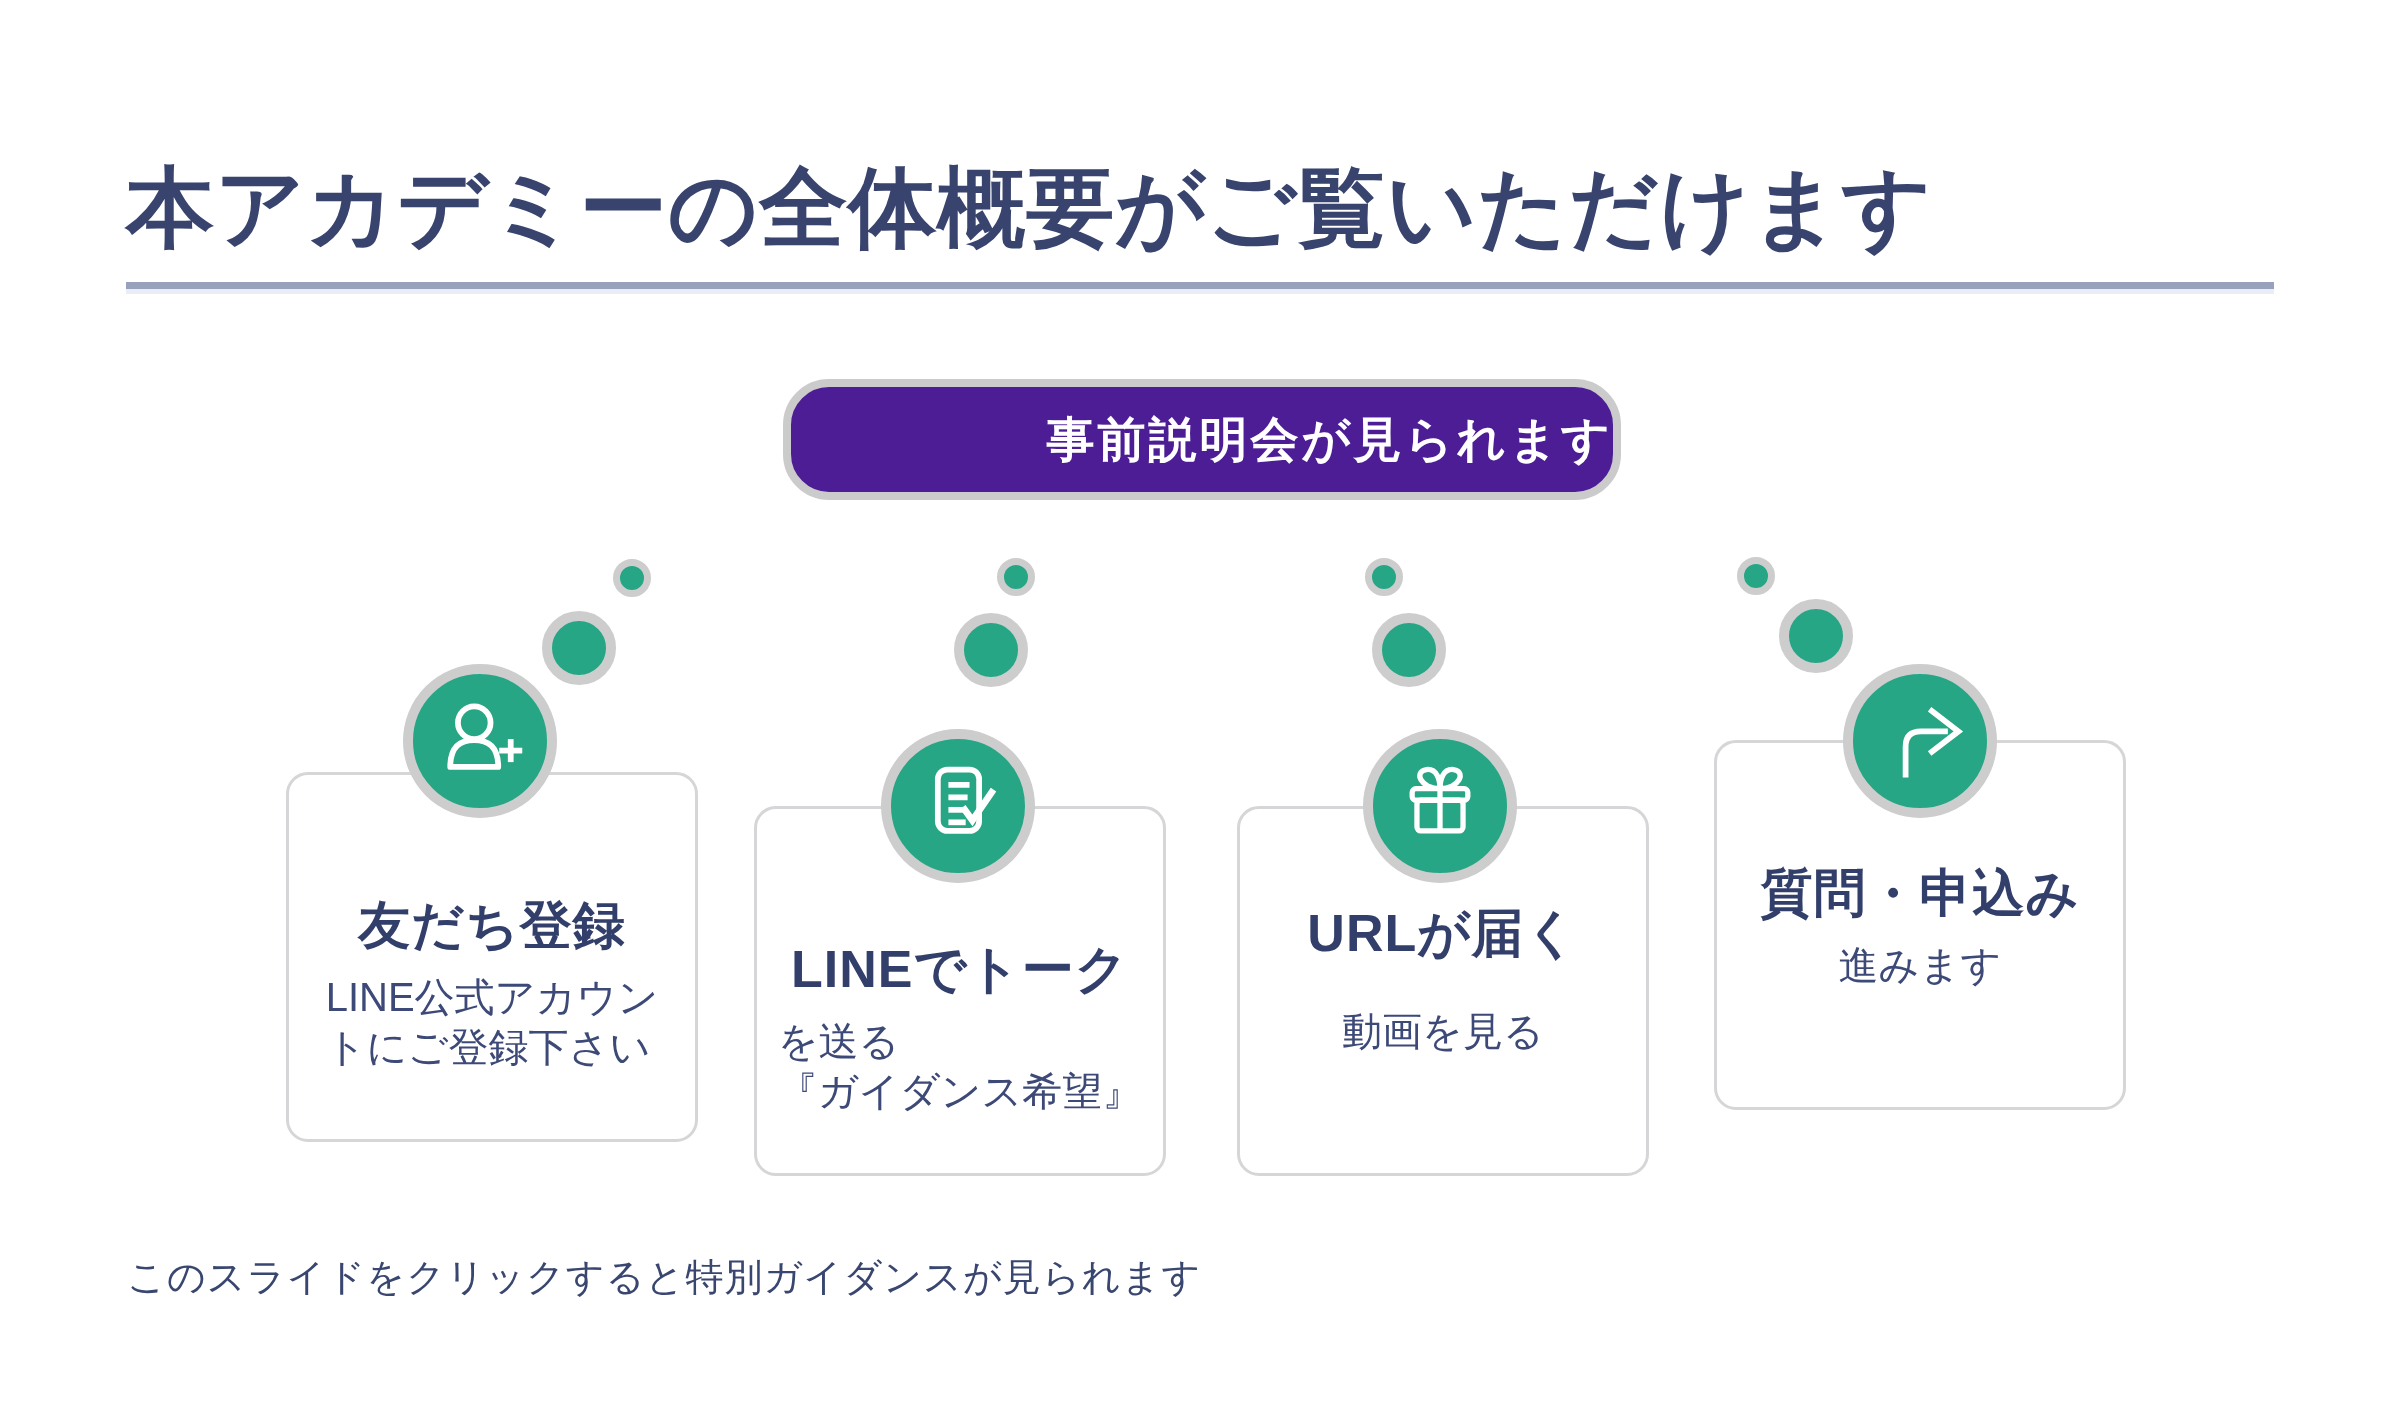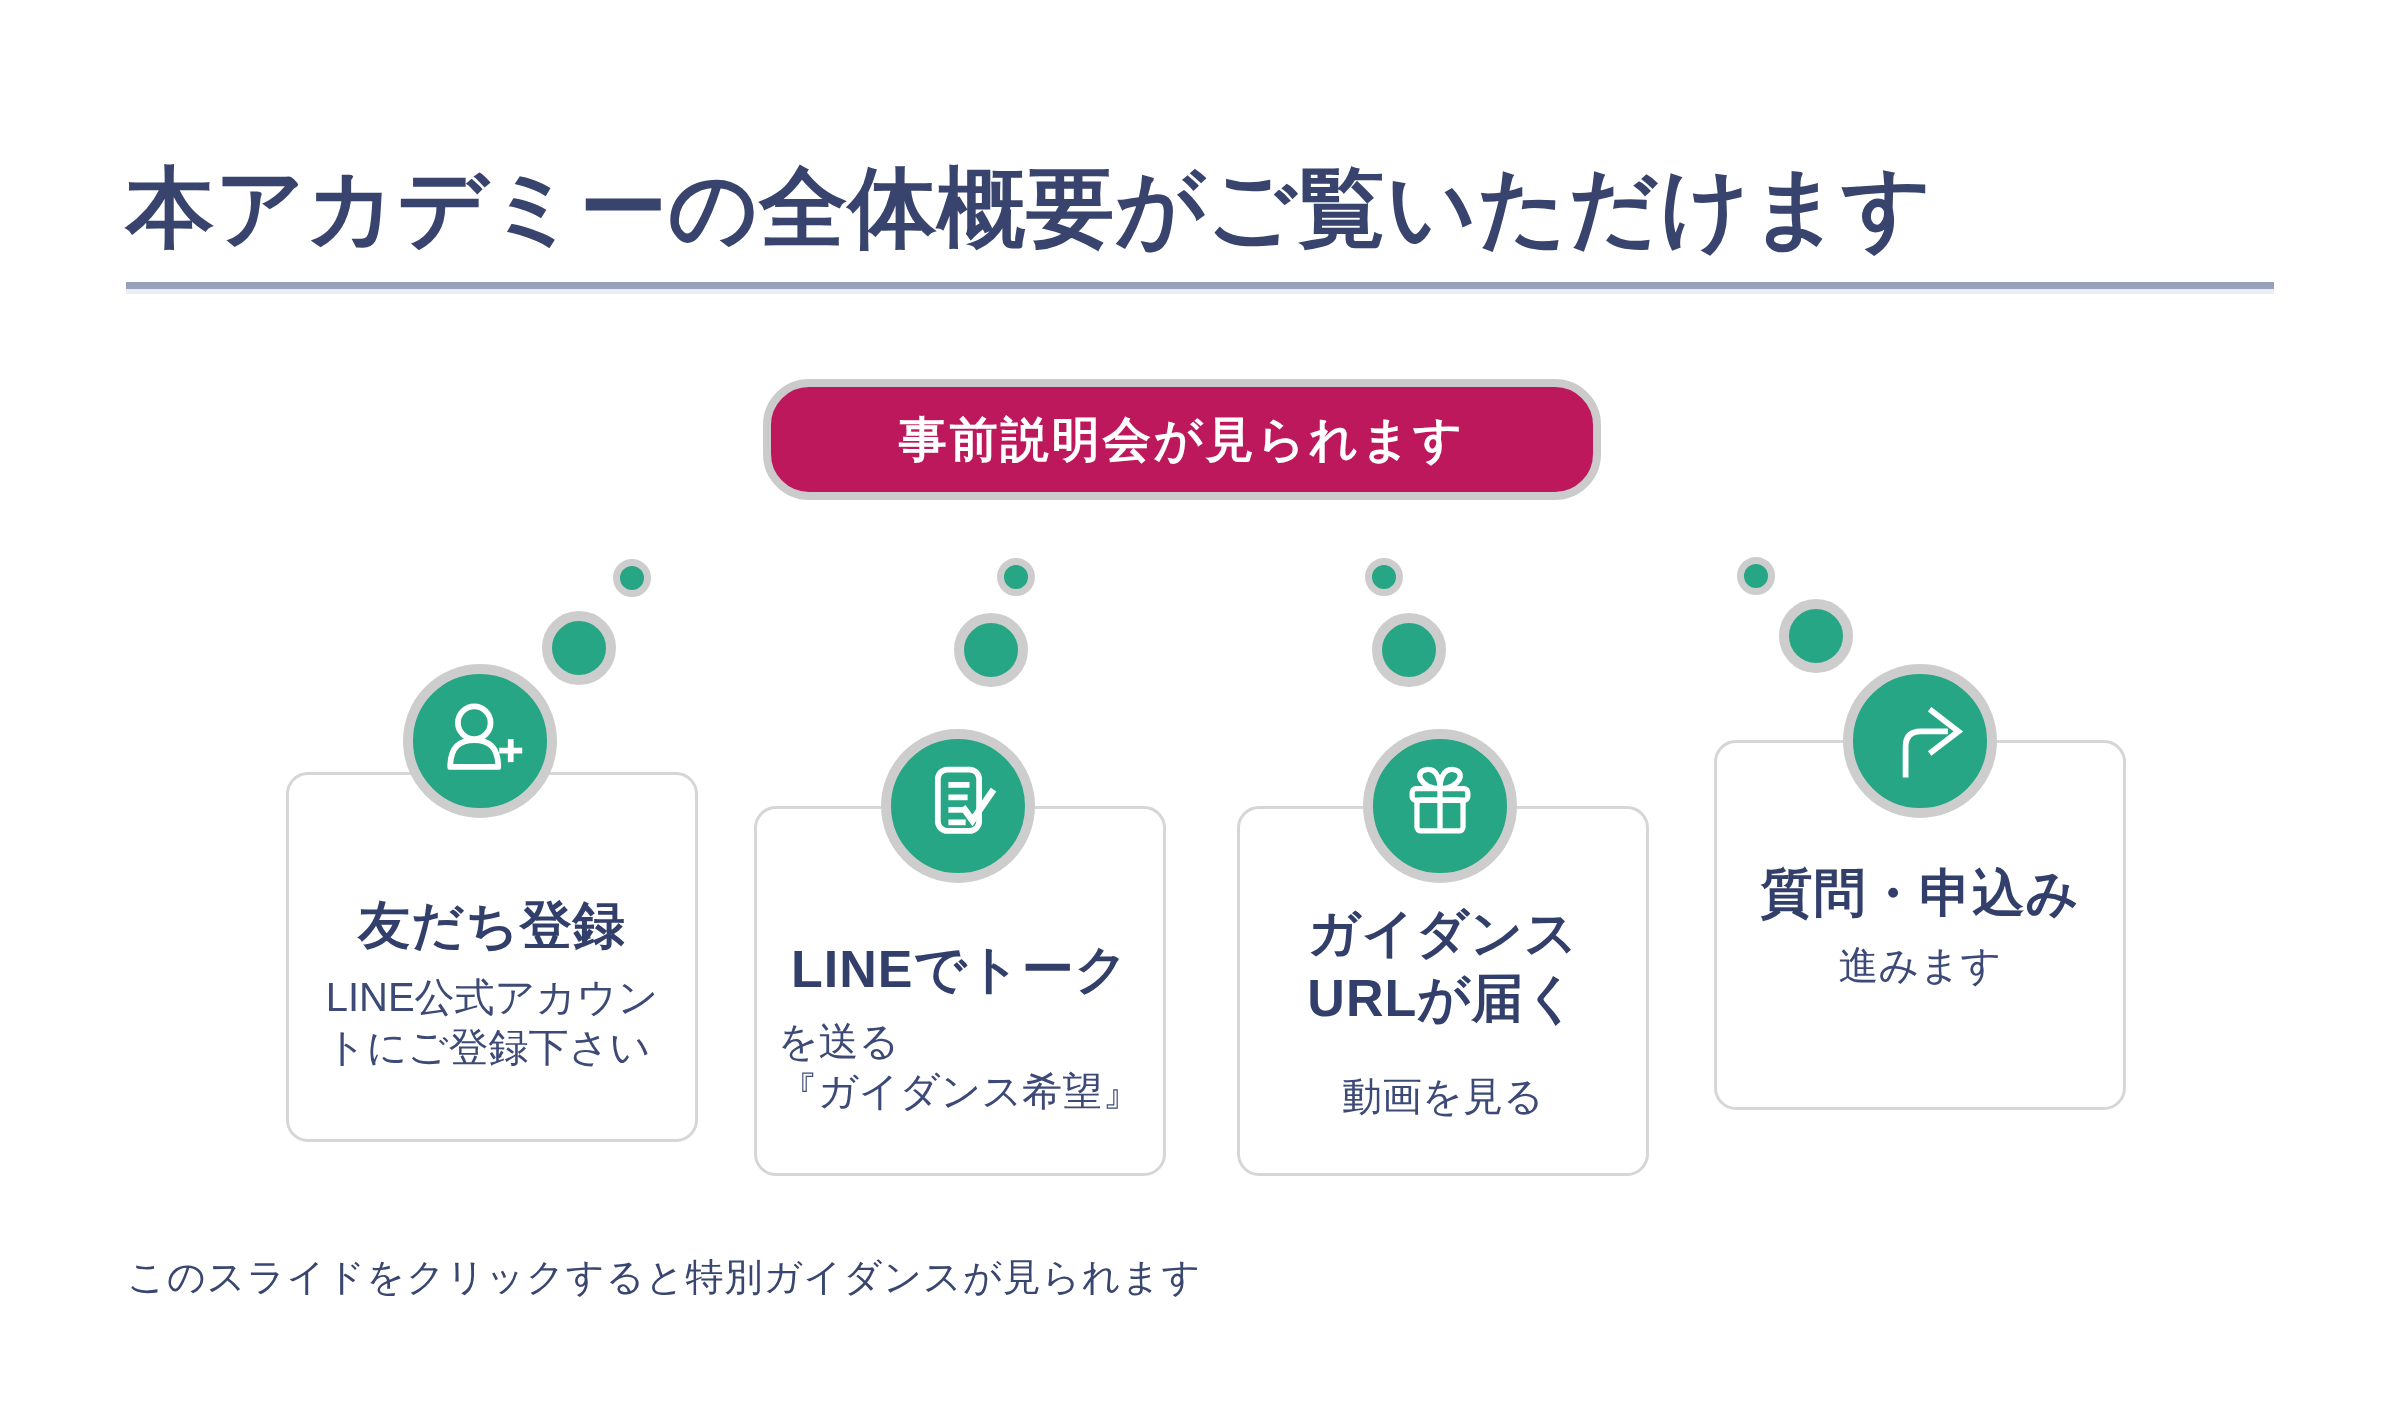--- a/index.html
+++ b/index.html
@@ -32,31 +32,31 @@
     top: 282px;
     width: 2148px;
     height: 7px;
     background: #97A1BC;
     border-bottom: 5px solid #EBEDF4;
   }
 
   
   .banner-pill {
     position: absolute;
-    left: 763px;
+    left: 783px;
     top: 379px;
     width: 838px;
     height: 121px;
     box-sizing: border-box;
-    background: #be185d;
+    background: #4c1d95;
     border: 8px solid #CBCBCB;
     border-radius: 46px;
     display: flex;
     align-items: center;
-    justify-content: center;
+    justify-content: flex-end;
   }
   .banner-pill .banner-label {
     color: #ffffff;
     font-size: 48px;
     font-weight: bold;
     letter-spacing: 3px;
     white-space: nowrap;
   }
 
   
@@ -235,21 +235,20 @@
       <div class="card-sub">
         <span>を送る</span>
         <span>『ガイダンス希望』</span>
       </div>
     </div>
   </div>
 
   <div class="card card-3">
     <div class="card-inner">
       <div class="card-title">
-        <span>ガイダンス</span>
         <span>URLが届く</span>
       </div>
       <div class="card-sub">
         <span>動画を見る</span>
       </div>
     </div>
   </div>
 
   <div class="card card-4">
     <div class="card-inner">

